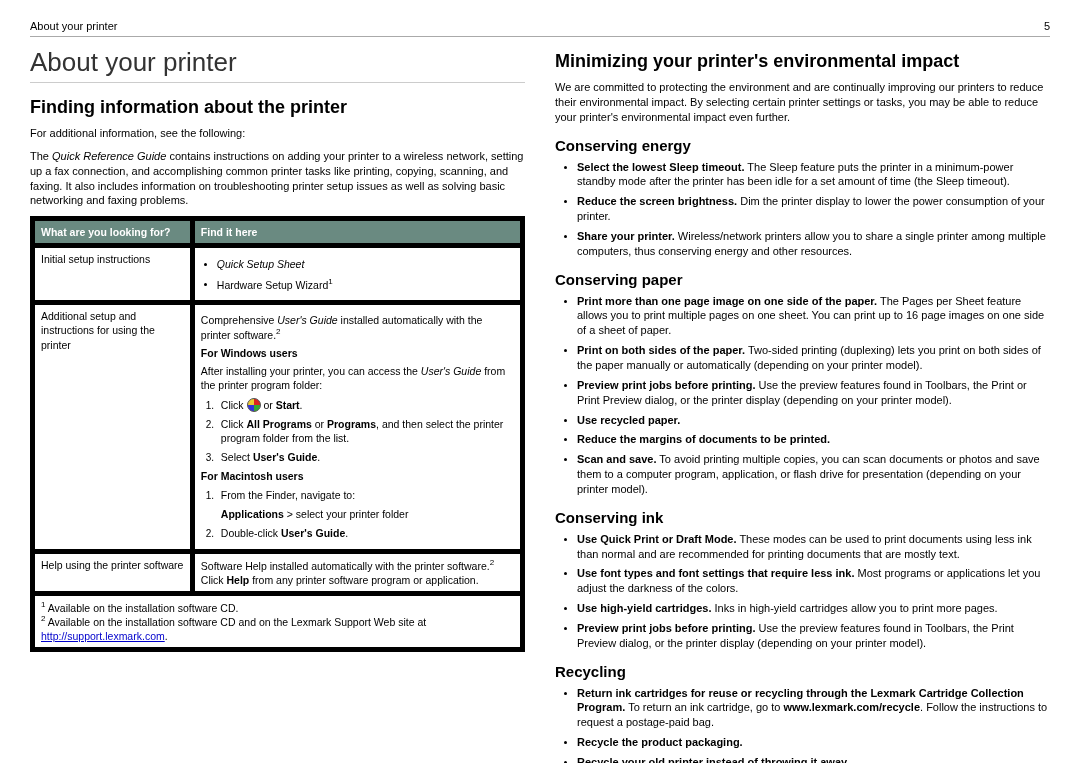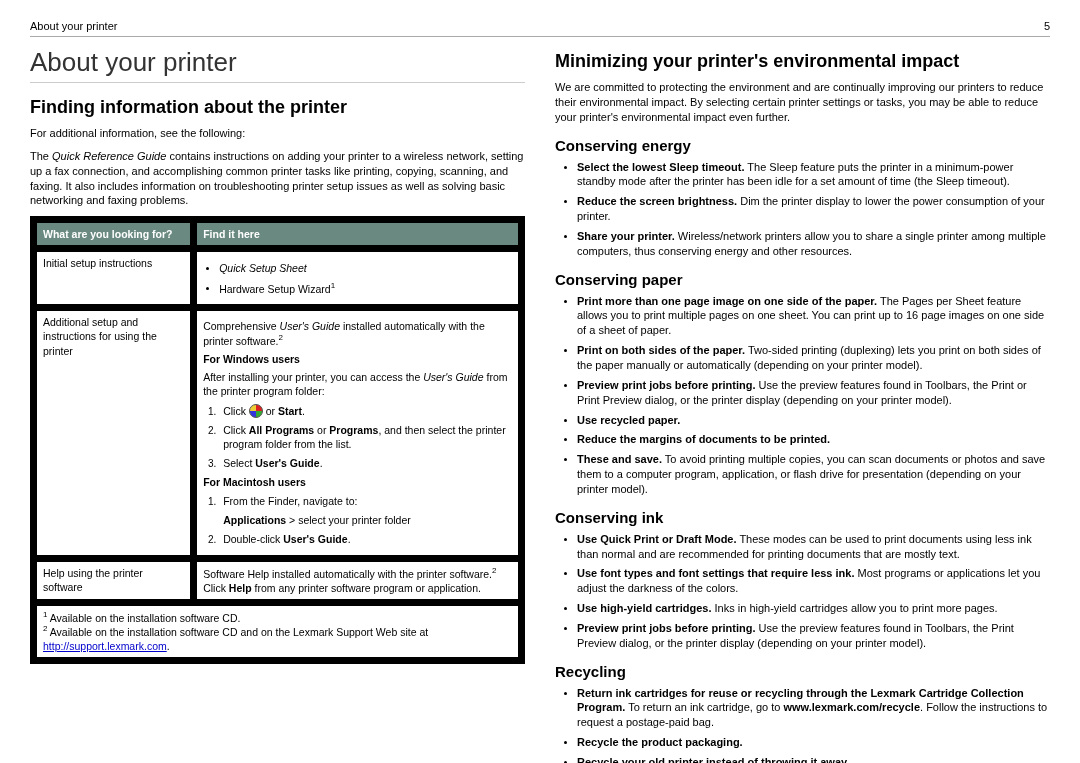--- a/index.html
+++ b/index.html
@@ -53,21 +53,21 @@
   ol li { padding-left: 4px; }
   a { color: #0000cc; text-decoration: underline; }
   .em { font-style: italic; }
   .b { font-weight: bold; }
   table.info {
     border-collapse: collapse;
     width: 100%;
     margin-top: 6px;
   }
   table.info th, table.info td {
-    border: 7px solid #000000;
+    border: 5px solid #000000;
     text-align: left;
     vertical-align: top;
     padding: 4px 6px;
     font-size: 10.5px;
     line-height: 1.35;
   }
   table.info th {
     background: #6a8a81;
     color: #fff;
     font-weight: bold;
@@ -165,21 +165,21 @@
       <li><span class="b">Share your printer.</span><span> Wireless/network printers allow you to share a single printer among multiple computers, thus conserving energy and other resources.</span></li>
     </ul>
 
     <h3>Conserving paper</h3>
     <ul>
       <li><span class="b">Print more than one page image on one side of the paper.</span><span> The Pages per Sheet feature allows you to print multiple pages on one sheet. You can print up to 16 page images on one side of a sheet of paper.</span></li>
       <li><span class="b">Print on both sides of the paper.</span><span> Two-sided printing (duplexing) lets you print on both sides of the paper manually or automatically (depending on your printer model).</span></li>
       <li><span class="b">Preview print jobs before printing.</span><span> Use the preview features found in Toolbars, the Print or Print Preview dialog, or the printer display (depending on your printer model).</span></li>
       <li><span class="b">Use recycled paper.</span></li>
       <li><span class="b">Reduce the margins of documents to be printed.</span></li>
-      <li><span class="b">These and save.</span><span> To avoid printing multiple copies, you can scan documents or photos and save them to a computer program, application, or flash drive for presentation (depending on your printer model).</span></li>
+      <li><span class="b">Scan and save.</span><span> To avoid printing multiple copies, you can scan documents or photos and save them to a computer program, application, or flash drive for presentation (depending on your printer model).</span></li>
     </ul>
 
     <h3>Conserving ink</h3>
     <ul>
       <li><span class="b">Use Quick Print or Draft Mode.</span><span> These modes can be used to print documents using less ink than normal and are recommended for printing documents that are mostly text.</span></li>
       <li><span class="b">Use font types and font settings that require less ink.</span><span> Most programs or applications let you adjust the darkness of the colors.</span></li>
       <li><span class="b">Use high-yield cartridges.</span><span> Inks in high-yield cartridges allow you to print more pages.</span></li>
       <li><span class="b">Preview print jobs before printing.</span><span> Use the preview features found in Toolbars, the Print Preview dialog, or the printer display (depending on your printer model).</span></li>
     </ul>
 

